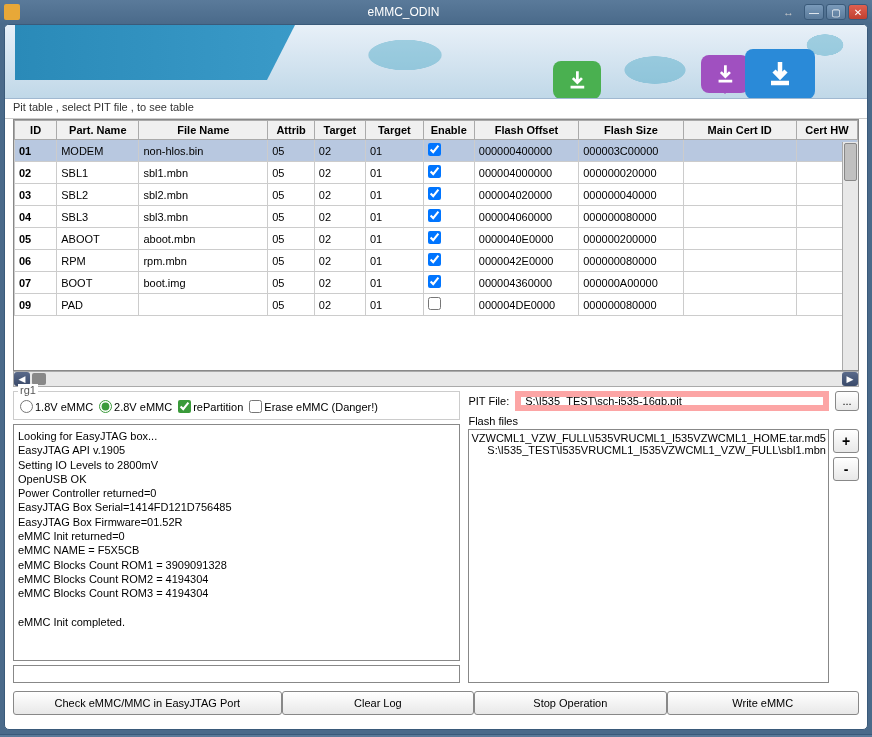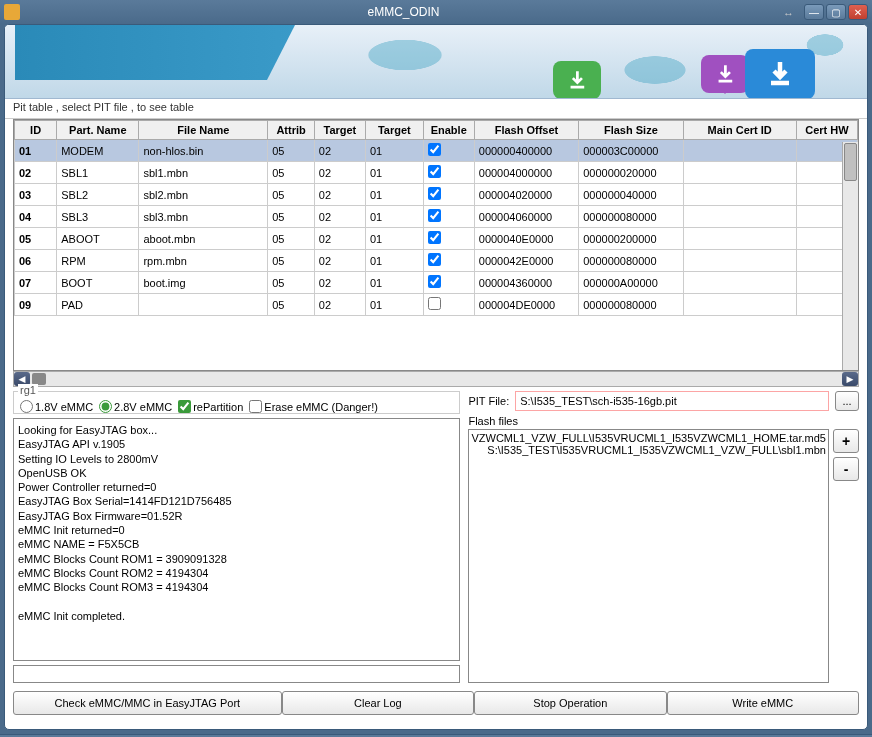--- a/index.html
+++ b/index.html
@@ -52,34 +52,34 @@
 .tbl-scroll-thumb { background: #c0c0c0; border: 1px solid #888; border-radius: 2px; height: 38px; margin: 1px; }
 
 .hscroll { height: 16px; margin: 0 8px; display: flex; align-items: center; background: #e8e8e8; border: 1px solid #aaa; }
 .hscroll-btn { width: 16px; height: 14px; background: linear-gradient(to bottom, #5a6a8a, #3a4a6a); border-radius: 3px; color: #fff; display: flex; align-items: center; justify-content: center; font-size: 9px; cursor: pointer; }
 .hscroll-track { flex: 1; }
 
 .lower { display: flex; padding: 4px 8px; gap: 8px; height: 300px; }
 .lower-left { width: 456px; display: flex; flex-direction: column; }
 .lower-right { flex: 1; display: flex; flex-direction: column; }
 
-.rg1 { border: 1px solid #ccc; padding: 4px 6px 0 6px; margin-bottom: 4px; position: relative; }
+.rg1 { border: 1px solid #ccc; padding: 4px 6px 6px 6px; margin-bottom: 4px; position: relative; }
 .rg1-label { position: absolute; top: -8px; left: 4px; background: #fff; padding: 0 2px; font-size: 11px; color: #555; }
 .rg1-row { display: flex; align-items: center; gap: 6px; margin-top: 4px; }
 .rg1-row label { display: flex; align-items: center; gap: 2px; font-size: 11px; }
 .rg1-row input[type=radio], .rg1-row input[type=checkbox] { margin: 0; }
 .chk-green { accent-color: #3a9a3a; }
 
 .log { flex: 1; border: 1px solid #888; padding: 4px; font-size: 11px; overflow-y: scroll; background: #fff; line-height: 1.3; white-space: pre-line; position: relative; }
 
 .prog-wrap { height: 18px; border: 1px solid #888; margin-top: 4px; background: #fff; }
 
 .pit-row { display: flex; align-items: center; gap: 6px; margin-bottom: 4px; }
 .pit-row label { font-size: 11px; }
-.pit-row input[type=text] { flex: 1; border: 1px solid #fca5a5; padding: 2px 4px; font-size: 11px; height: 20px; }
+.pit-row input[type=text] { flex: 1; border: 6px solid #fca5a5; padding: 2px 4px; font-size: 11px; height: 20px; }
 .btn-sm { height: 20px; min-width: 24px; border: 1px solid #888; background: linear-gradient(to bottom, #fff, #e8e8e8); border-radius: 3px; font-size: 11px; cursor: pointer; padding: 0 6px; }
 
 .flash-label { font-size: 11px; margin-bottom: 2px; }
 .flash-wrap { flex: 1; display: flex; gap: 4px; }
 .flash-list { flex: 1; border: 1px solid #888; padding: 2px; font-size: 11px; overflow: auto; background: #fff; white-space: nowrap; }
 .flash-btns { display: flex; flex-direction: column; gap: 4px; }
 .flash-btns button { width: 26px; height: 24px; font-size: 14px; font-weight: bold; }
 
 .btn-row { display: flex; padding: 4px 8px 8px 8px; }
 .btn-row button { flex: 1; height: 24px; border: 1px solid #888; background: linear-gradient(to bottom, #fff, #e8e8e8); border-radius: 3px; font-size: 11px; cursor: pointer; }

